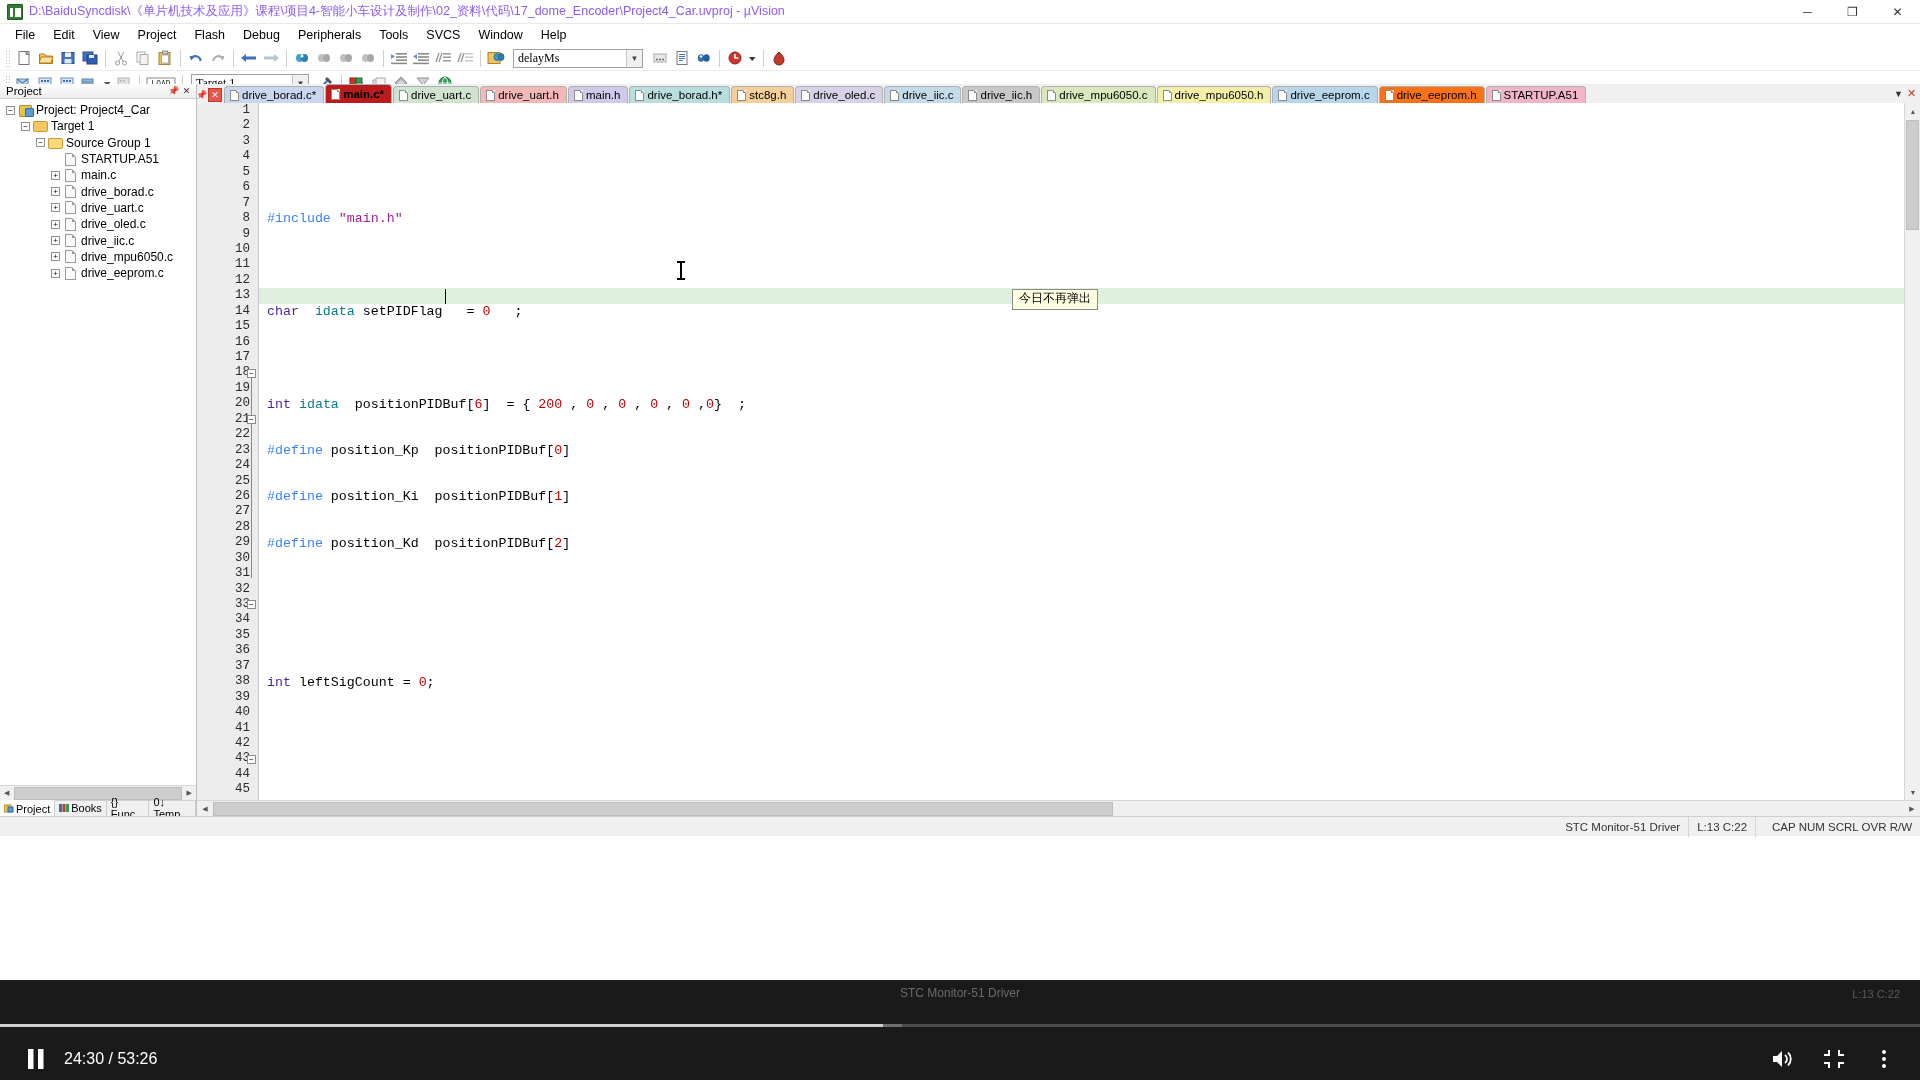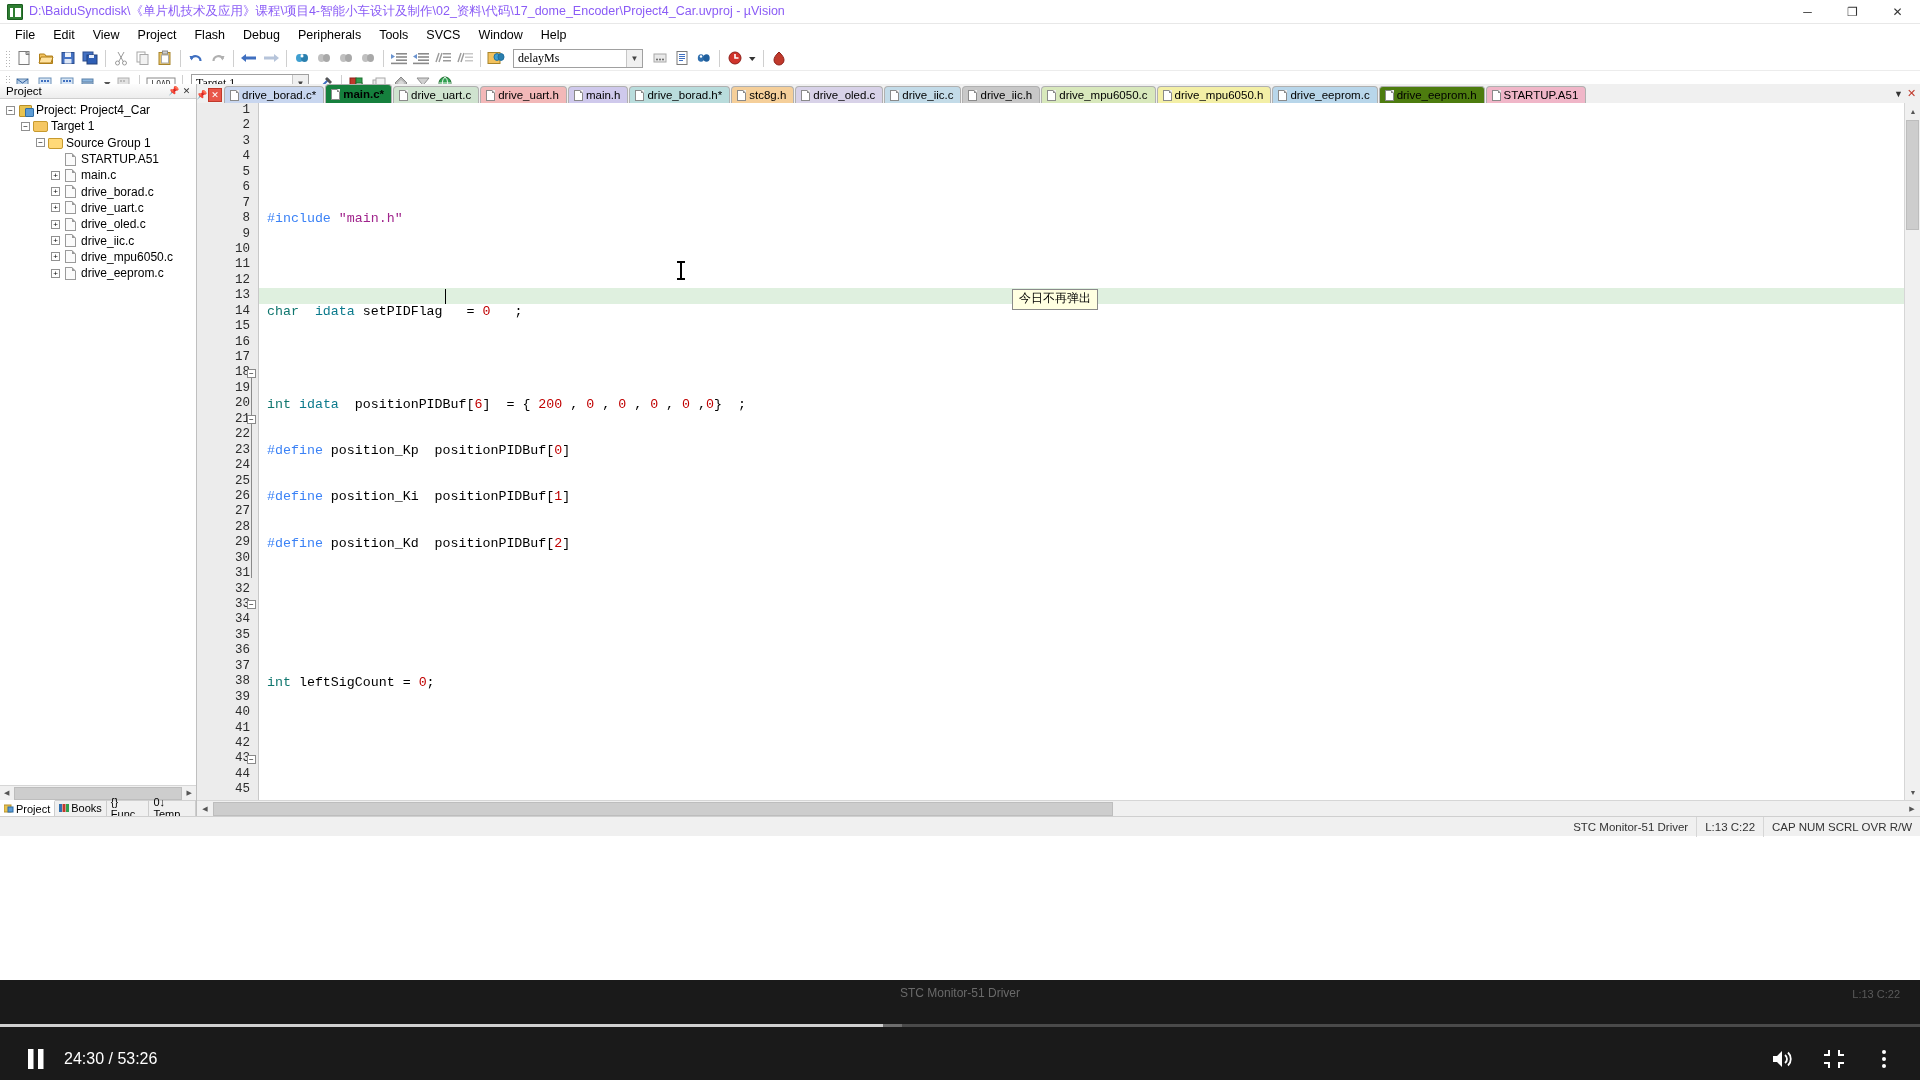--- a/index.html
+++ b/index.html
@@ -107,21 +107,21 @@
   }
   .fold{position:absolute;right:2px;width:9px;height:9px;border:1px solid #8a8a8a;background:#fff;
     font-size:8px;line-height:7px;text-align:center;color:#000;font-family:"Liberation Mono",monospace;}
   .foldline{position:absolute;right:6px;width:1px;background:#8a8a8a;}
   .code{
     flex:1;position:relative;font-family:"Liberation Mono", monospace;font-size:13.3px;
     line-height:15.45px;white-space:pre;color:#000;padding-left:8px;overflow:hidden;
   }
   .cl{height:15.45px;}
   .hl-line{position:absolute;left:0;right:0;height:15.45px;background:#dff0df;}
-  .kw{color:#0f766e;}
+  .kw{color:#4c1d95;}
   .kw2{color:#0b7a8c;}
   .str{color:#a0248c;}
   .num{color:#c00000;}
   .pp{color:#3b82f6;}
   .caret{position:absolute;width:1px;height:15px;background:#000;}
   .mouse-cursor{position:absolute;width:2px;height:17px;background:#000;}
   .mouse-cursor:before{content:"";position:absolute;left:-3px;top:-1px;width:8px;height:2px;background:#000;}
   .mouse-cursor:after{content:"";position:absolute;left:-3px;bottom:-1px;width:8px;height:2px;background:#000;}
 
   .tooltip{
@@ -622,21 +622,21 @@
   <div class="editor-area">
 
     <div class="tabstrip">
       <div class="tab-left-btn">📌</div>
       <div class="tab-close-x">✕</div>
 
       <div class="etab" style="background:#c8d6ef;">
         <span class="fic"></span>
         <span>drive_borad.c*</span>
       </div>
-      <div class="etab active" style="background:#15803d;">
+      <div class="etab active" style="background:#b91c1c;">
         <span class="fic"></span>
         <span>main.c*</span>
       </div>
       <div class="etab" style="background:#cfe3cf;">
         <span class="fic"></span>
         <span>drive_uart.c</span>
       </div>
       <div class="etab" style="background:#f2b8b8;">
         <span class="fic"></span>
         <span>drive_uart.h</span>
@@ -670,21 +670,21 @@
         <span>drive_mpu6050.c</span>
       </div>
       <div class="etab" style="background:#f3efa6;">
         <span class="fic"></span>
         <span>drive_mpu6050.h</span>
       </div>
       <div class="etab" style="background:#b8d6ea;">
         <span class="fic"></span>
         <span>drive_eeprom.c</span>
       </div>
-      <div class="etab" style="background:#4d7c0f;">
+      <div class="etab" style="background:#f97316;">
         <span class="fic"></span>
         <span>drive_eeprom.h</span>
       </div>
       <div class="etab" style="background:#f0b6c8;">
         <span class="fic"></span>
         <span>STARTUP.A51</span>
       </div>
 
       <div class="tabstrip-right">
         <div class="tsr-btn">▼</div>
@@ -819,21 +819,21 @@
       <div class="sarrow">▶</div>
     </div>
   </div>
 </div>
 
 <div class="output-pane">
   <div class="statusbar">
     <div class="sb-cell" style="flex:1;border:none;"></div>
     <div class="sb-cell">STC Monitor-51 Driver</div>
     <div class="sb-cell">L:13 C:22</div>
-    <div class="sb-cell" style="border:none;">CAP NUM SCRL OVR R/W</div>
+    <div class="sb-cell" style="border:none;margin-left:8px;">CAP NUM SCRL OVR R/W</div>
   </div>
 </div>
 
 <div class="video-bar">
   <div class="vb-dark-top">
     <div class="vb-watermark">STC Monitor-51 Driver</div>
     <div class="vb-right-text">L:13 C:22</div>
   </div>
 
   <div class="vb-progress">

